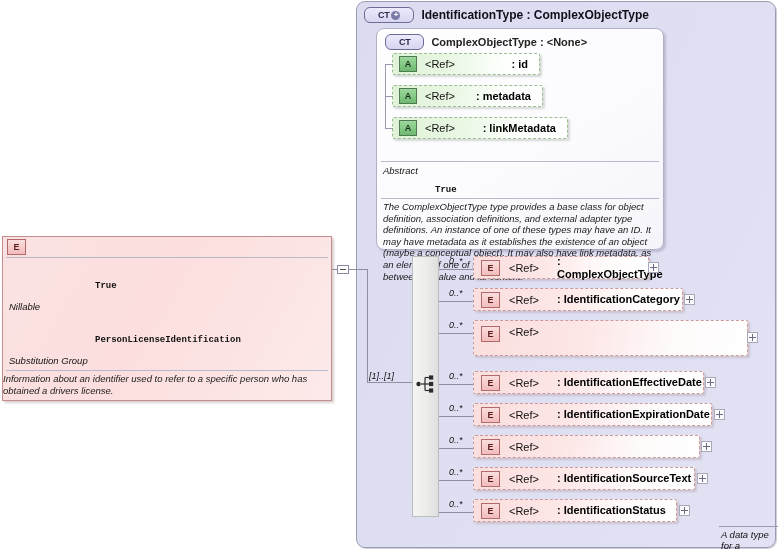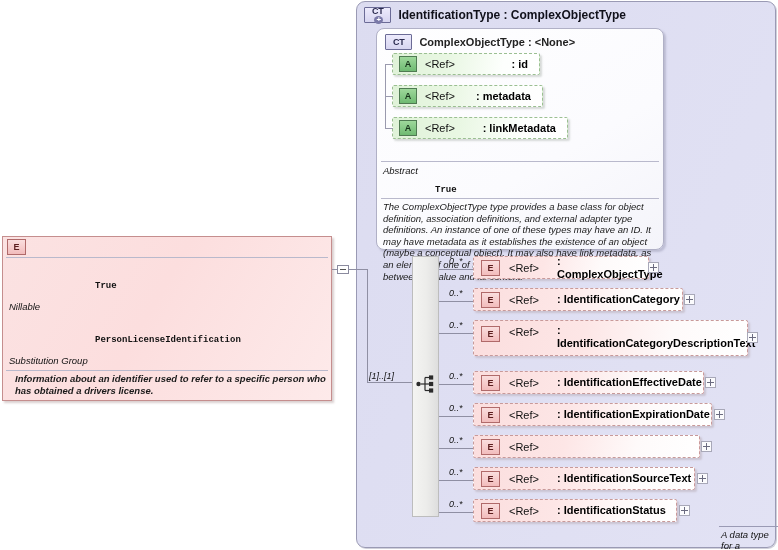--- a/index.html
+++ b/index.html
@@ -21,26 +21,25 @@
     border-radius:9px;
     box-sizing:border-box;
     box-shadow:1px 1px 0 rgba(120,120,150,.35);
   }
   #type-header{
     position:absolute;left:7px;top:4px;height:18px;
     display:flex;align-items:center;gap:7px;
   }
   .badge-ct{
     display:inline-flex;align-items:center;justify-content:center;
-    height:14px;padding:0 7px;
-    border:1px solid #6b6b96;border-radius:1px;
+    height:14px;padding:0 13px;
+    border:1px solid #6b6b96;border-radius:6px;
     background:linear-gradient(#eceafc,#d7d5f0);
     font-size:9px;font-weight:bold;letter-spacing:-.3px;color:#2a2a4e;
     font-family:"Liberation Sans",sans-serif;
-    flex-direction:column;
   }
   .badge-ct .plus-circle{
     display:inline-block;width:9px;height:9px;margin-left:2px;
     border-radius:50%;background:#7a79a8;color:#fff;
     font-size:8px;line-height:8px;text-align:center;font-weight:bold;
   }
   .type-title{font-size:12px;font-weight:bold;color:#10101a;white-space:nowrap;}
 
   
   #base-panel{
@@ -101,21 +100,21 @@
   .badge-e{
     width:17px;height:14px;flex:0 0 auto;
     background:linear-gradient(#fadede,#f2bcbc);
     border:1px solid #b06a6a;
     font-size:9px;font-weight:bold;color:#5c1f1f;
     display:flex;align-items:center;justify-content:center;
   }
   #left-title{margin-left:8px;font-size:11.5px;font-weight:bold;color:#111;white-space:nowrap;}
   #left-kv{padding:2px 4px 2px 4px;}
   #left-kv .kv-key{width:86px;margin-top:40px;}
-  #left-doc{padding:2px 4px 4px 12px;font-weight:bold;}
+  #left-doc{padding:2px 4px 4px 0;}
 
   
   #conn-minus{
     position:absolute;left:337px;top:265px;width:12px;height:9px;
     border:1px solid #8a8a9e;background:#fff;box-sizing:border-box;
   }
   #conn-minus:after{
     content:"";position:absolute;left:2px;top:3px;width:6px;height:1px;background:#555;
   }
   #conn-line-a{position:absolute;left:332px;top:269px;width:6px;height:1px;background:#8f8fa3;}
@@ -282,21 +281,20 @@
   <span class="el-ref">&lt;Ref&gt;</span>
   <span class="el-name">: IdentificationCategory</span>
 </div>
 <div class="plus-box" style="left:684px;top:294px;"></div>
 
 <div class="lead" style="left:439px;top:333px;width:36px;"></div>
 <div class="card" style="left:449px;top:320px;">0..*</div>
 <div class="el-row two-line" style="left:473px;top:320px;width:275px;">
   <span class="badge-e">E</span>
   <span class="el-ref">&lt;Ref&gt;</span>
-  <span class="el-name">: IdentificationCategoryDescriptionText</span>
 </div>
 <div class="plus-box" style="left:747px;top:332px;"></div>
 
 <div class="lead" style="left:439px;top:384px;width:36px;"></div>
 <div class="card" style="left:449px;top:371px;">0..*</div>
 <div class="el-row" style="left:473px;top:371px;width:231px;">
   <span class="badge-e">E</span>
   <span class="el-ref">&lt;Ref&gt;</span>
   <span class="el-name">: IdentificationEffectiveDate</span>
 </div>

